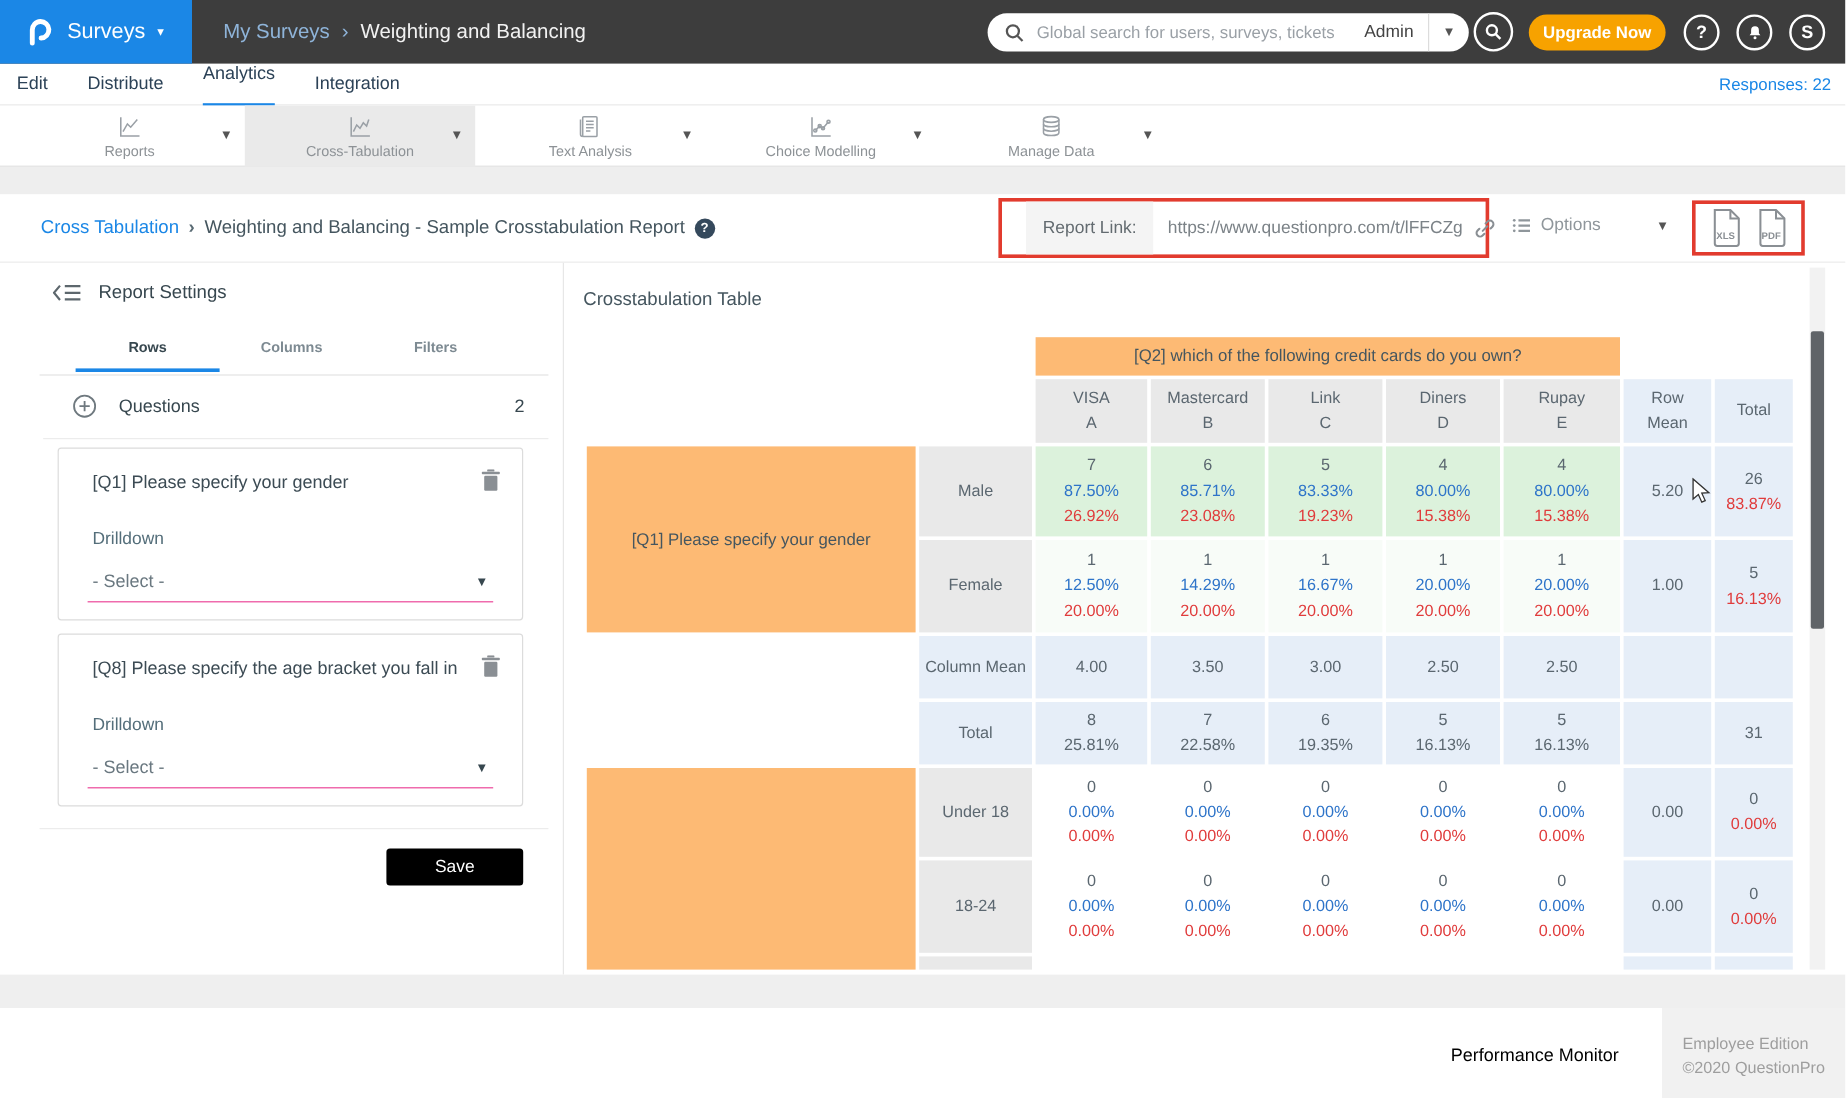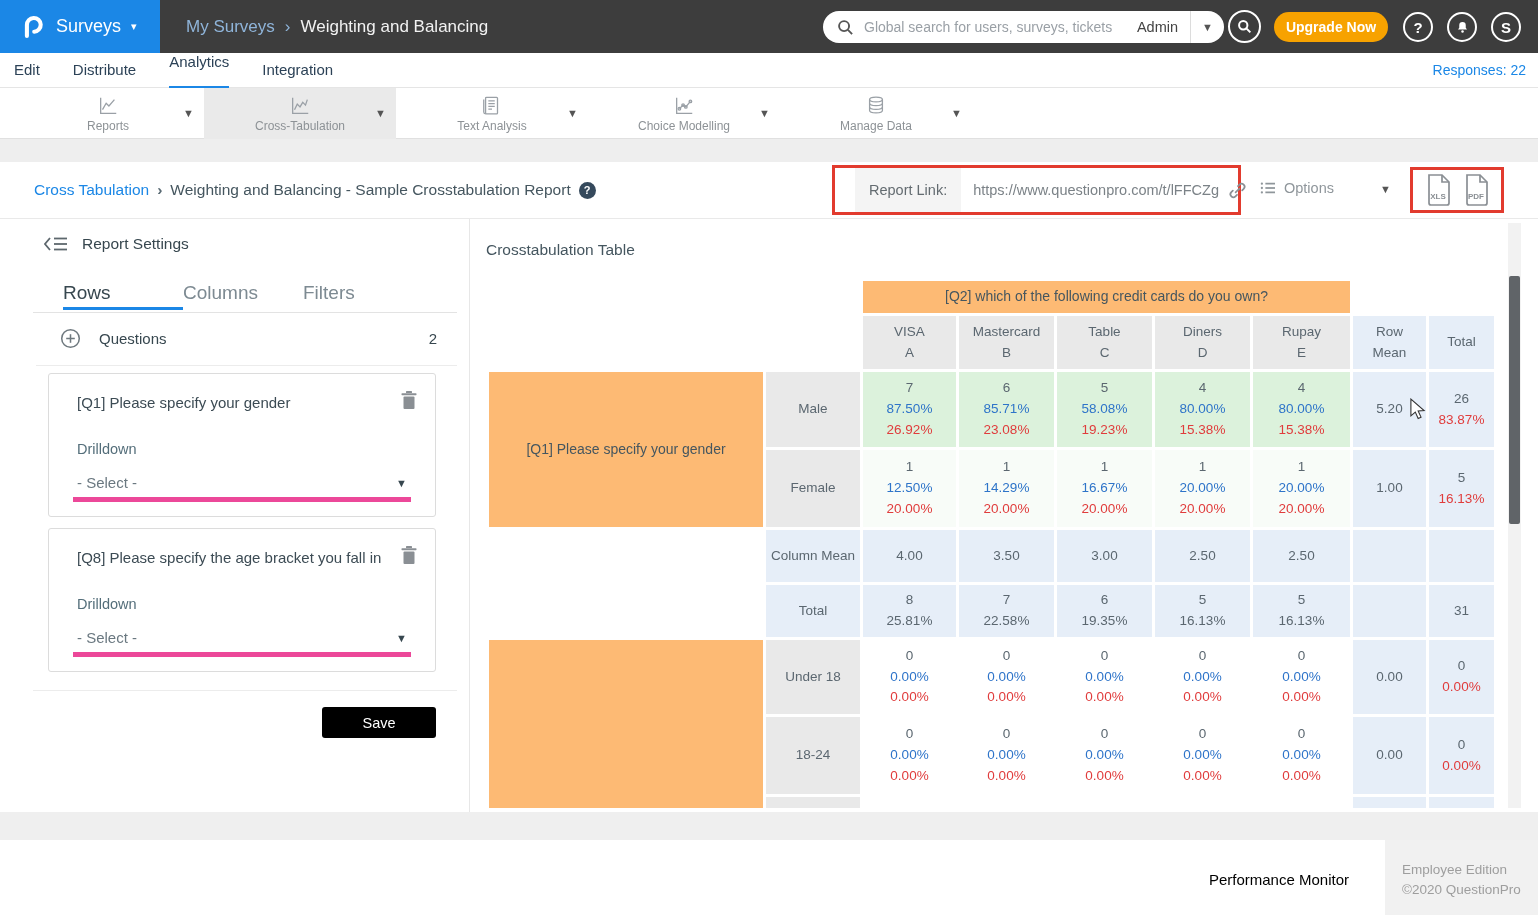--- a/index.html
+++ b/index.html
@@ -72,33 +72,33 @@
   .export-box{position:absolute;left:1410px;top:5px;width:94px;height:46px;border:3px solid #e23b2e;
               background:#fff;display:flex;align-items:center;justify-content:space-evenly;}
   .file-icon{cursor:pointer;}
 
   
   .main{position:relative;height:593px;display:flex;background:#fff;}
   .sidebar{position:relative;width:470px;border-right:1px solid #e7e7e7;}
   .rs-head{position:absolute;left:44px;top:16px;display:flex;align-items:center;gap:14px;}
   .rs-head .rst{font-size:15.5px;color:#37474f;}
   .tabs{position:absolute;left:63px;top:60px;width:360px;height:31px;display:flex;}
-  .tab{flex:1;text-align:left;font-size:19px;color:#7d8a92;cursor:pointer;padding-top:3px;}
+  .tab{flex:1;text-align:center;font-size:12px;color:#7d8a92;cursor:pointer;padding-top:3px;font-weight:bold;}
   .tab.active{color:#37474f;border-bottom:3px solid #1b87e6;}
   .tabs-line{position:absolute;left:33px;top:93px;width:424px;height:1px;background:#e3e3e3;}
   .qrow{position:absolute;left:60px;top:109px;width:377px;display:flex;align-items:center;gap:18px;}
   .qrow .qlabel{font-size:15px;color:#37474f;}
   .qrow .qcount{margin-left:auto;font-size:15px;color:#37474f;}
   .qrow-line{position:absolute;left:36px;top:146px;width:421px;height:1px;background:#ececec;}
   .qcard{position:absolute;left:48px;width:388px;height:144px;border:1px solid #dcdcdc;border-radius:3px;}
   .qcard .ctitle{position:absolute;left:28px;top:20px;font-size:15px;color:#3c4b54;}
   .qcard .trash{position:absolute;right:18px;top:17px;cursor:pointer;}
   .qcard .drill{position:absolute;left:28px;top:67px;font-size:14.5px;color:#546e7a;}
   .qcard .selectrow{position:absolute;left:24px;right:24px;top:94px;height:34px;
-        border-bottom:5px solid #ec4899;display:flex;align-items:center;justify-content:space-between;
+        border-bottom:1px solid #ec4899;display:flex;align-items:center;justify-content:space-between;
         font-size:15px;color:#6a7880;cursor:pointer;padding:0 4px;}
   .qcard .selectrow .scaret{color:#37474f;font-size:11px;}
   .panel-line{position:absolute;left:33px;top:471px;width:424px;height:1px;background:#ececec;}
   .save-btn{position:absolute;left:322px;top:488px;width:114px;height:31px;background:#000000;
             color:#fff;border:0;border-radius:3px;font-size:14.5px;cursor:pointer;
             font-family:"Liberation Sans",sans-serif;}
 
   .tablewrap{position:relative;flex:1;}
   .table-title{position:absolute;left:16px;top:22px;font-size:15.5px;color:#45565f;}
   #xtab-grid{position:absolute;left:19px;top:62px;display:grid;gap:3px;
@@ -356,21 +356,21 @@
           </div>
           <div class="cell bg-gray" style="grid-area: 2 / 3;">
             <div>VISA</div>
             <div>A</div>
           </div>
           <div class="cell bg-gray" style="grid-area: 2 / 4;">
             <div>Mastercard</div>
             <div>B</div>
           </div>
           <div class="cell bg-gray" style="grid-area: 2 / 5;">
-            <div>Table</div>
+            <div>Link</div>
             <div>C</div>
           </div>
           <div class="cell bg-gray" style="grid-area: 2 / 6;">
             <div>Diners</div>
             <div>D</div>
           </div>
           <div class="cell bg-gray" style="grid-area: 2 / 7;">
             <div>Rupay</div>
             <div>E</div>
           </div>
@@ -392,21 +392,21 @@
             <div class="v-row">87.50%</div>
             <div class="v-col">26.92%</div>
           </div>
           <div class="cell bg-green" style="grid-area: 3 / 4;">
             <div class="v-count">6</div>
             <div class="v-row">85.71%</div>
             <div class="v-col">23.08%</div>
           </div>
           <div class="cell bg-green" style="grid-area: 3 / 5;">
             <div class="v-count">5</div>
-            <div class="v-row">58.08%</div>
+            <div class="v-row">83.33%</div>
             <div class="v-col">19.23%</div>
           </div>
           <div class="cell bg-green" style="grid-area: 3 / 6;">
             <div class="v-count">4</div>
             <div class="v-row">80.00%</div>
             <div class="v-col">15.38%</div>
           </div>
           <div class="cell bg-green" style="grid-area: 3 / 7;">
             <div class="v-count">4</div>
             <div class="v-row">80.00%</div>

